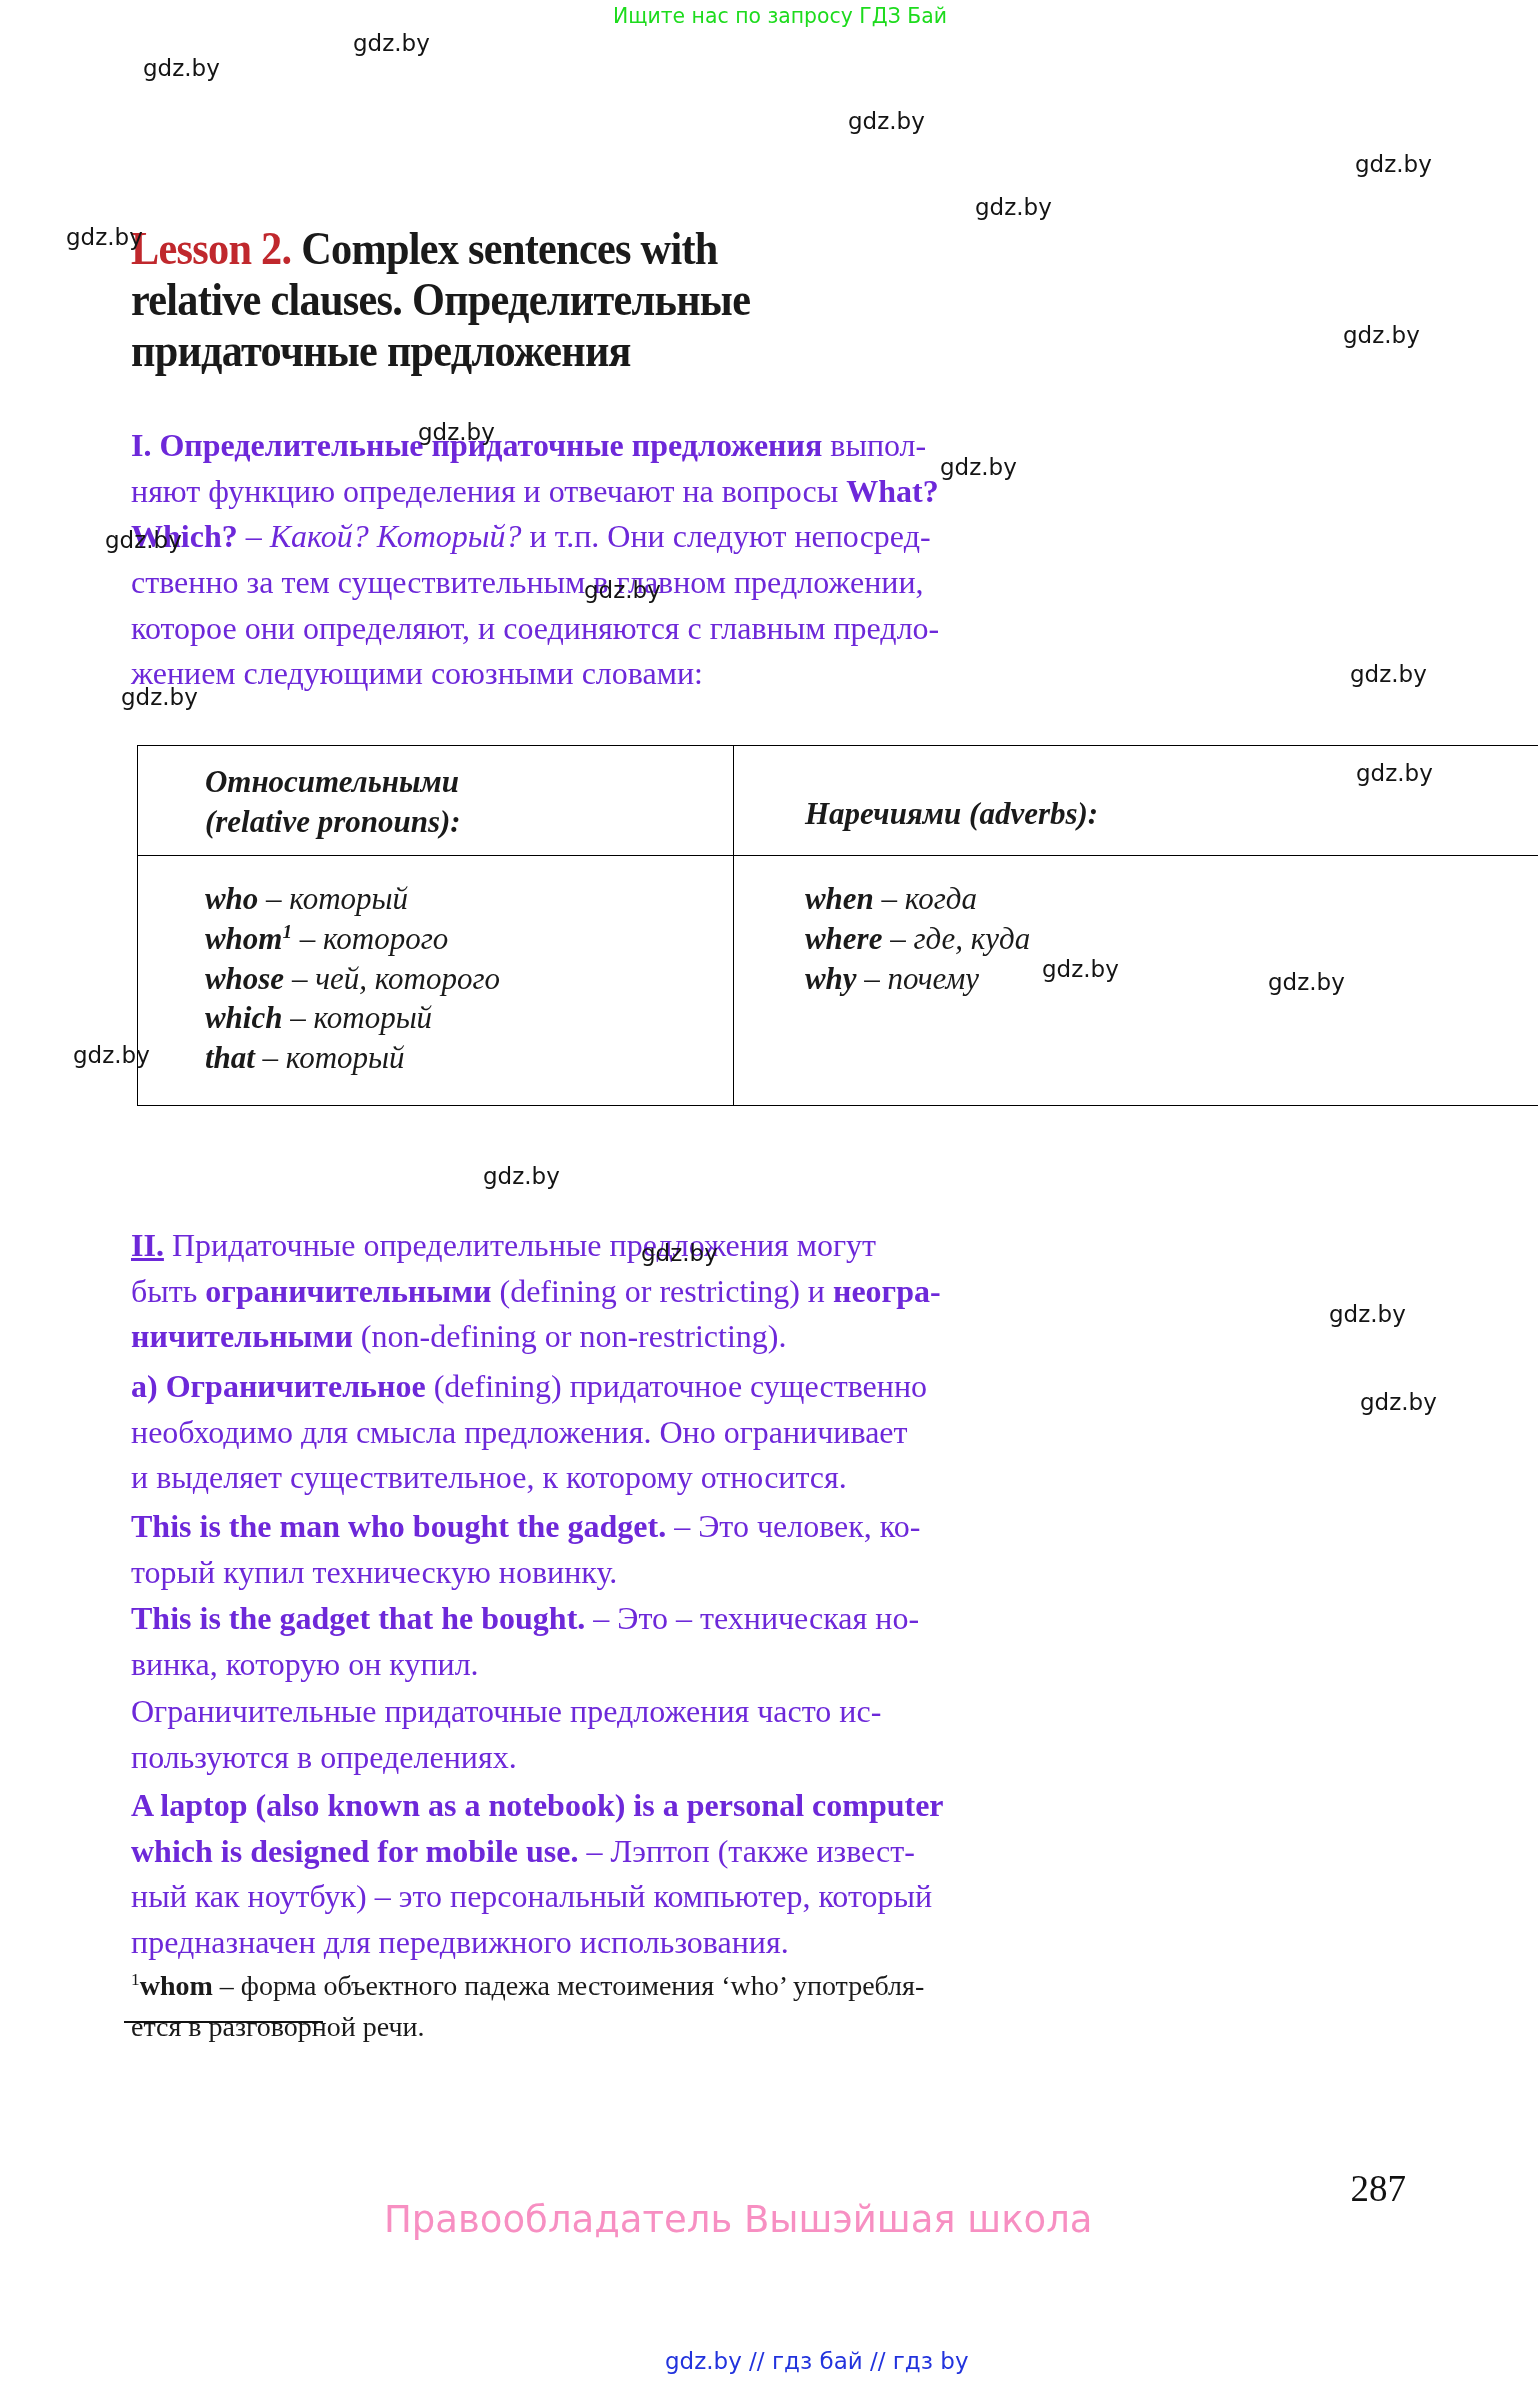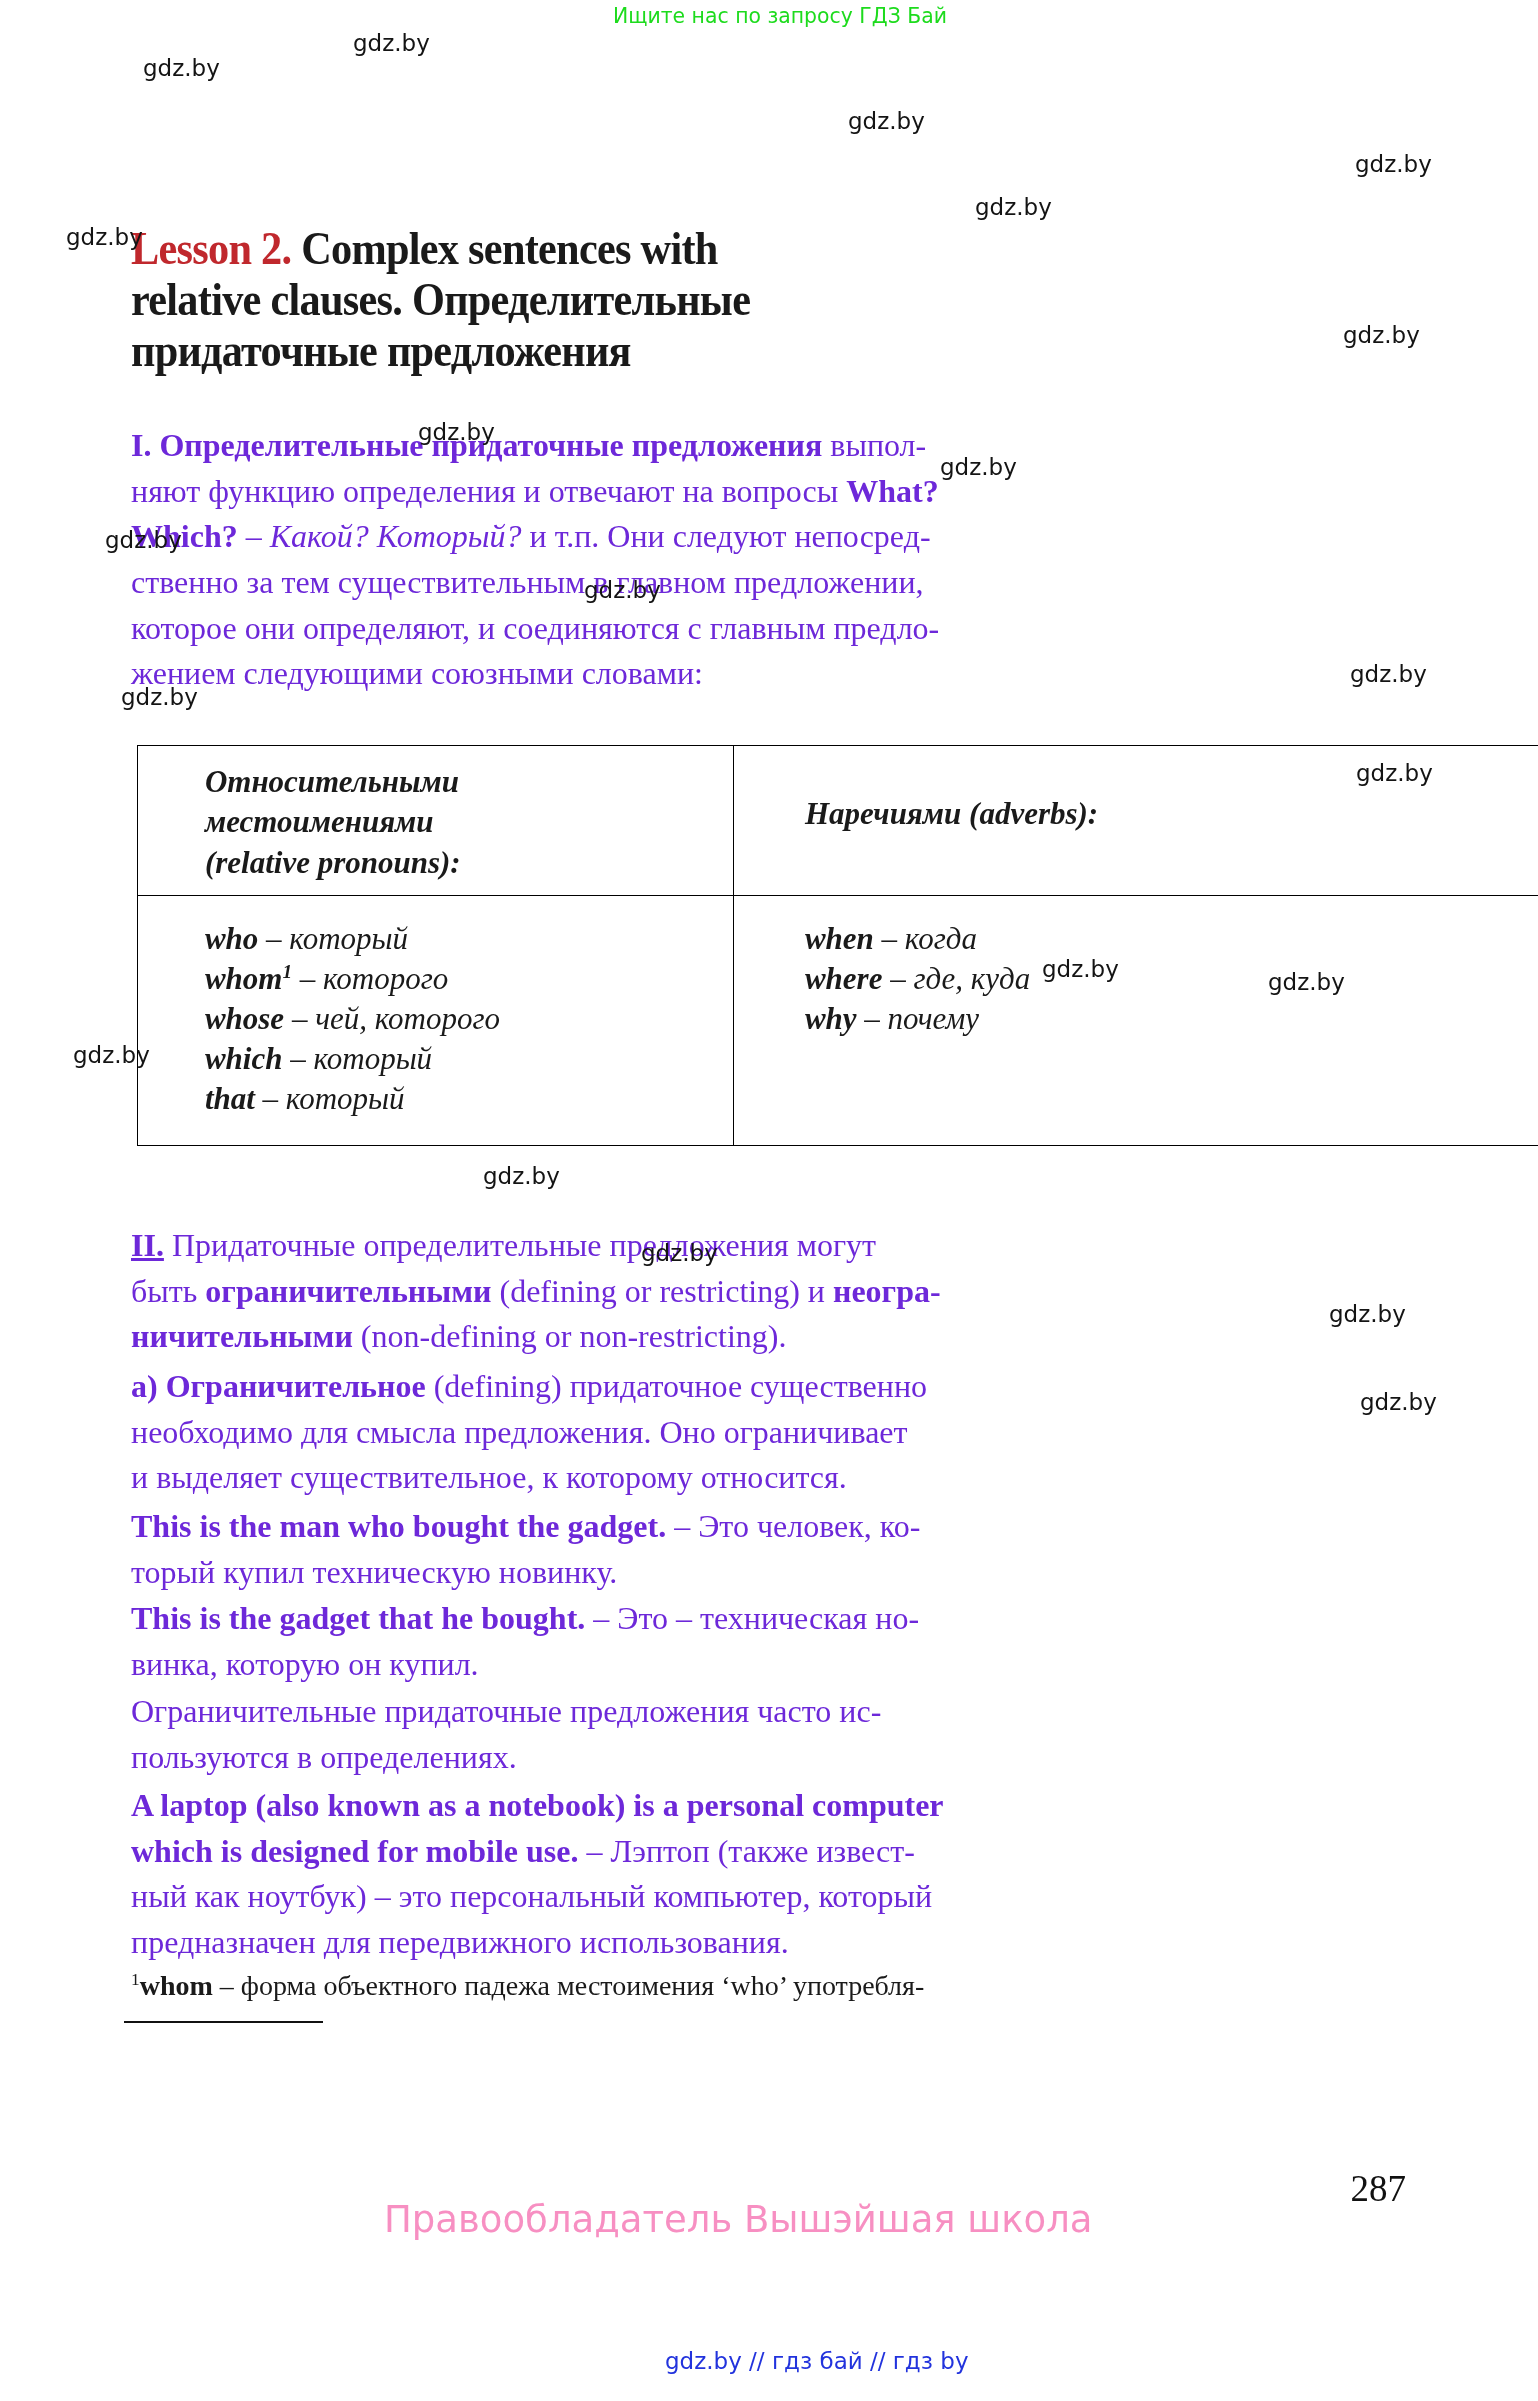--- a/index.html
+++ b/index.html
@@ -203,21 +203,20 @@
         <span class="ln"><span>ственно  за  тем  существительным  в  главном  предложении,</span></span>
         <span class="ln"><span>которое они определяют, и соединяются с главным предло-</span></span>
         <span class="ln"><span>жением следующими союзными словами:</span></span>
       </div>
 
     <div class="tbl">
       <div class="tbl-row head">
         <div class="tcell c1">
           <div class="tbl-head-inner" id="thead-left">
               <div>Относительными</div>
-              <div>местоимениями</div>
               <div>(relative pronouns):</div>
             </div>
         </div>
         <div class="tcell c2">
           <div class="tbl-head-inner right" id="thead-right">
             <div class="hcell-spacer"></div>
           <div>Наречиями (adverbs):</div>
             </div>
         </div>
       </div>
@@ -271,20 +270,21 @@
     <div class="para" id="ex3" style="left:131px; top:1789px; width:1269px;">
         <span class="ln"><span style="font-weight: bold;">A laptop (also known as a notebook) is a personal computer</span></span>
         <span class="ln"><span style="font-weight: bold;">which is designed for mobile use.</span><span> – Лэптоп (также извест-</span></span>
         <span class="ln"><span>ный как ноутбук) – это персональный компьютер, который</span></span>
         <span class="ln"><span>предназначен для передвижного использования.</span></span>
       </div>
 
     <div class="fn-rule"></div>
     <div class="footnote" id="fnote">
         <span class="ln"><sup class="fn" style="font-weight: normal;">1</sup><span style="font-weight: bold;">whom</span><span> – форма объектного падежа местоимения ‘who’ употребля-</span></span>
+        <span class="ln"><span>  </span><span>ется в разговорной речи.</span></span>
       </div>
 
     <div class="pageno">287</div>
   </div>
 
   <div class="wm-pink" style="left:384px; top:2198px;">Правообладатель Вышэйшая школа</div>
   <div class="wm-blue" style="left:629px; top:2348px;margin-left:36px;">gdz.by  //  гдз бай  //  гдз by</div>
 
 </div>
 

